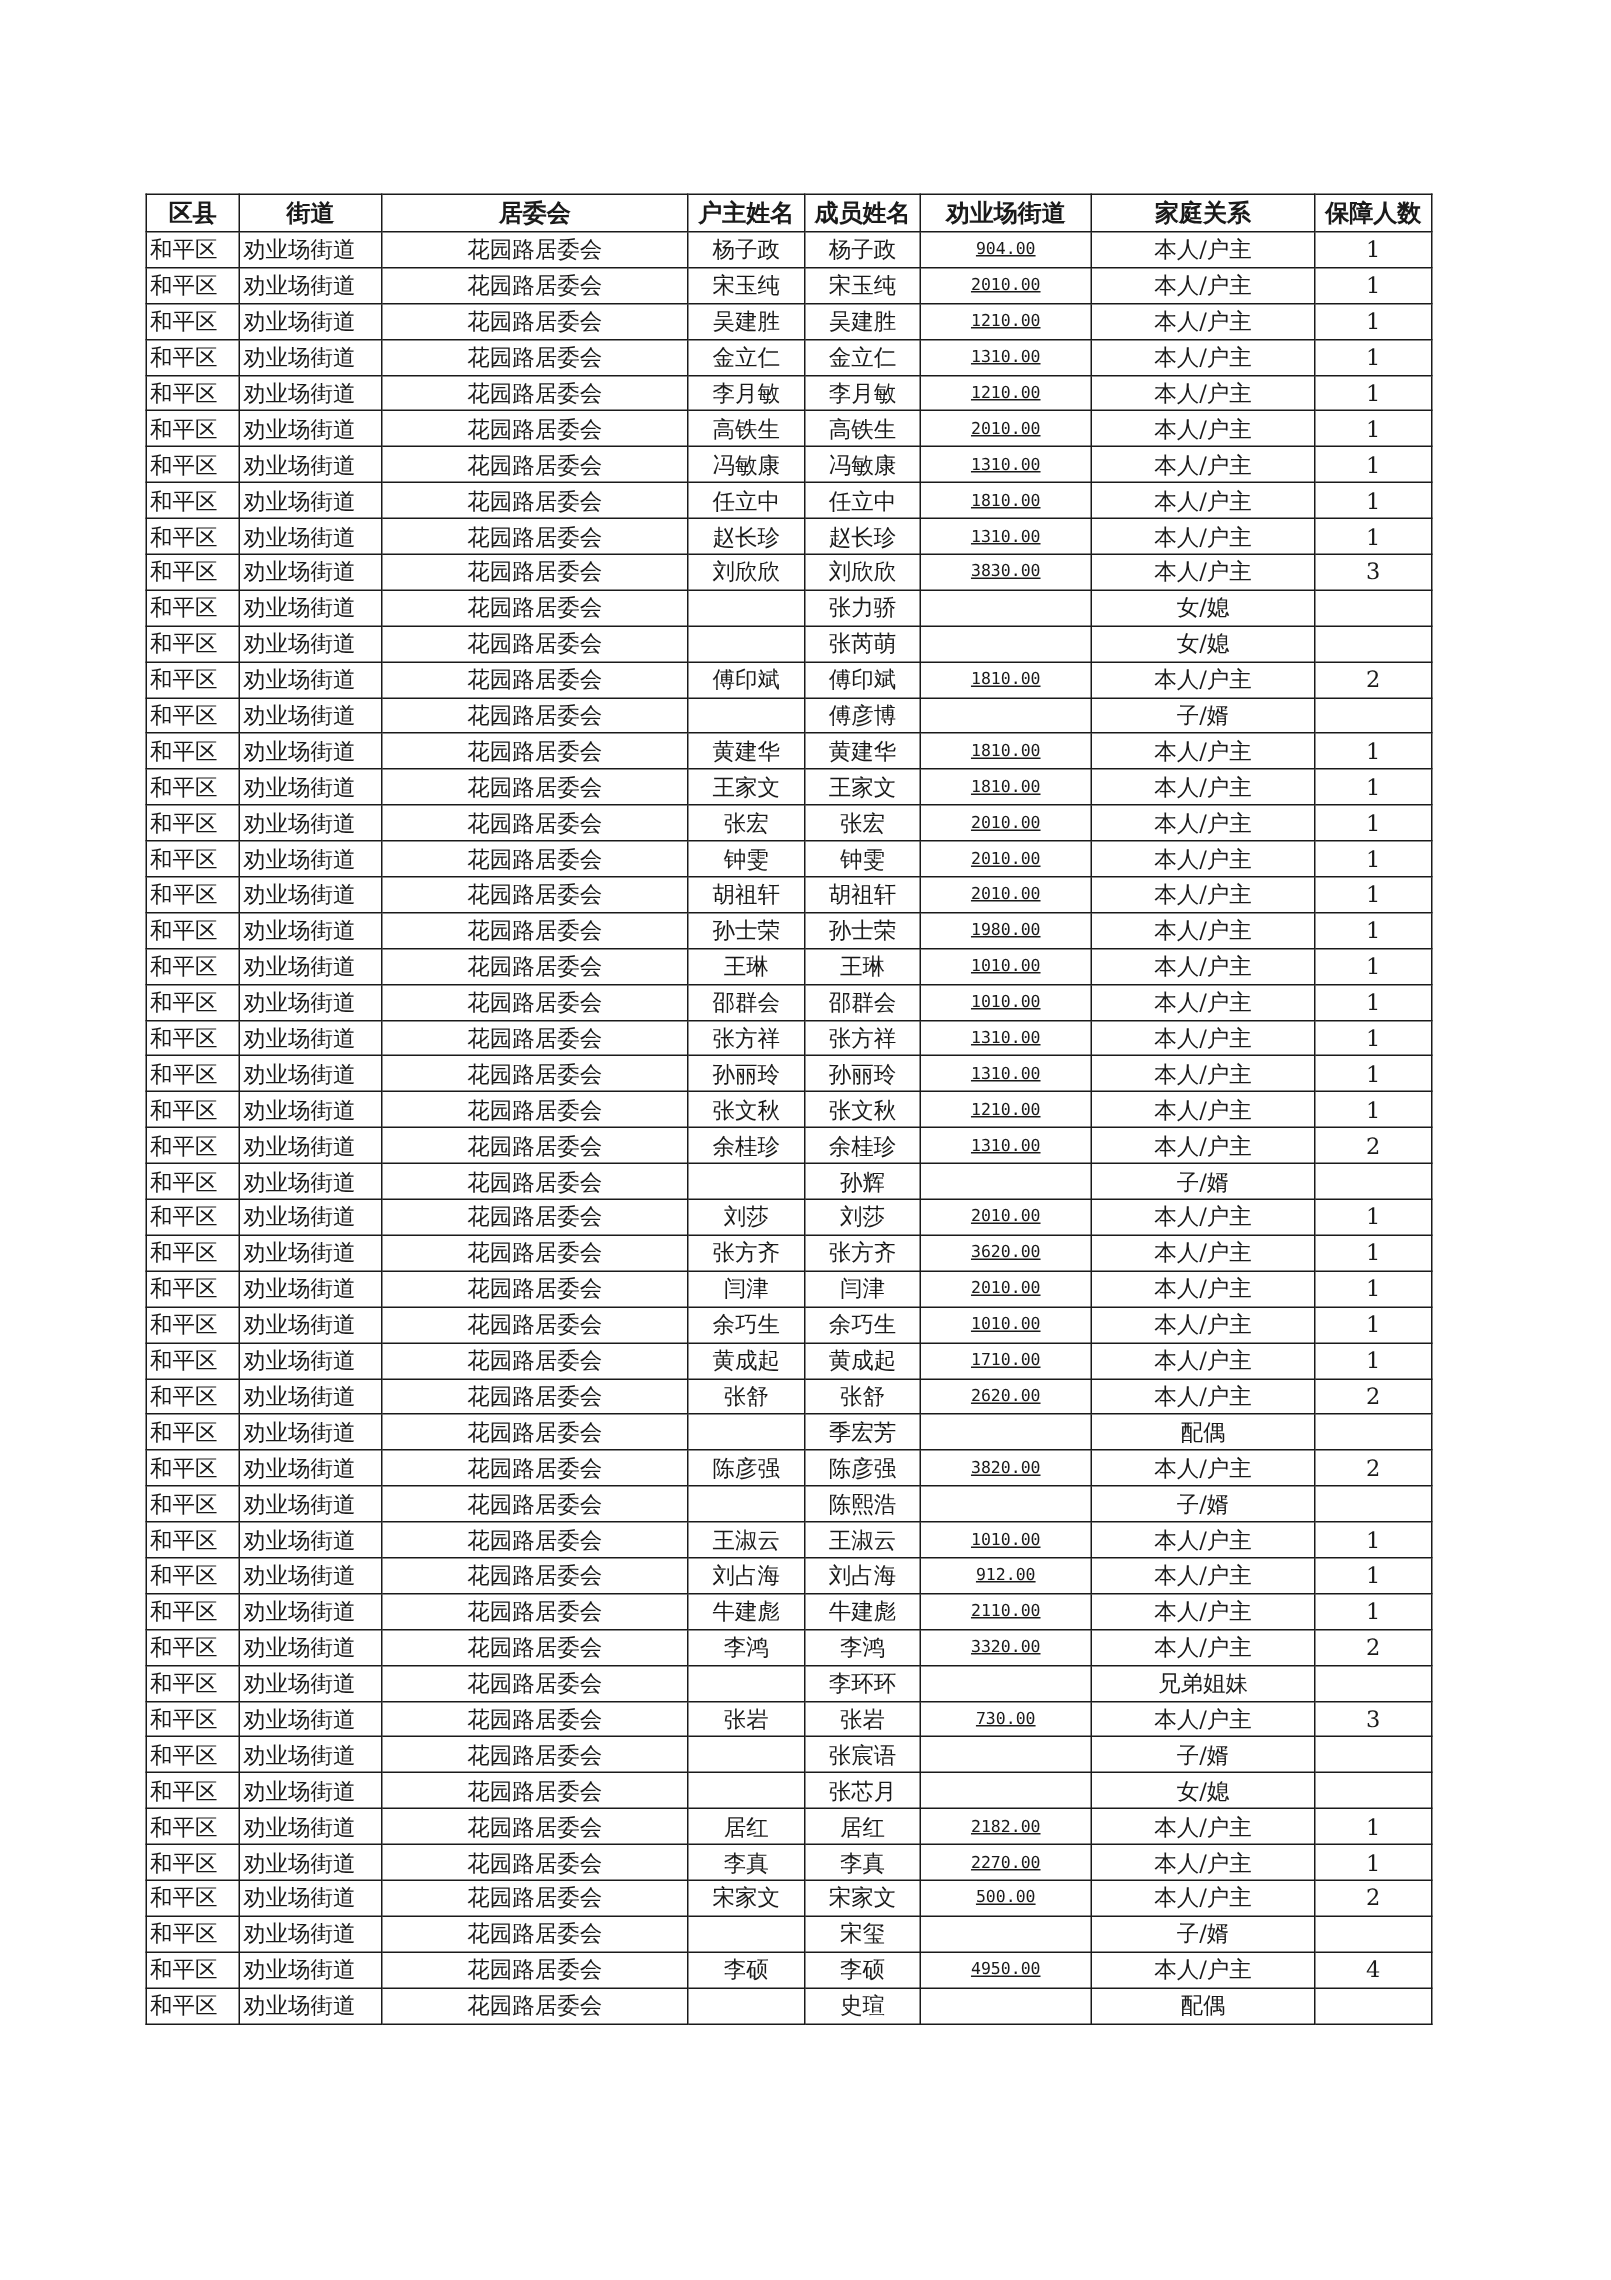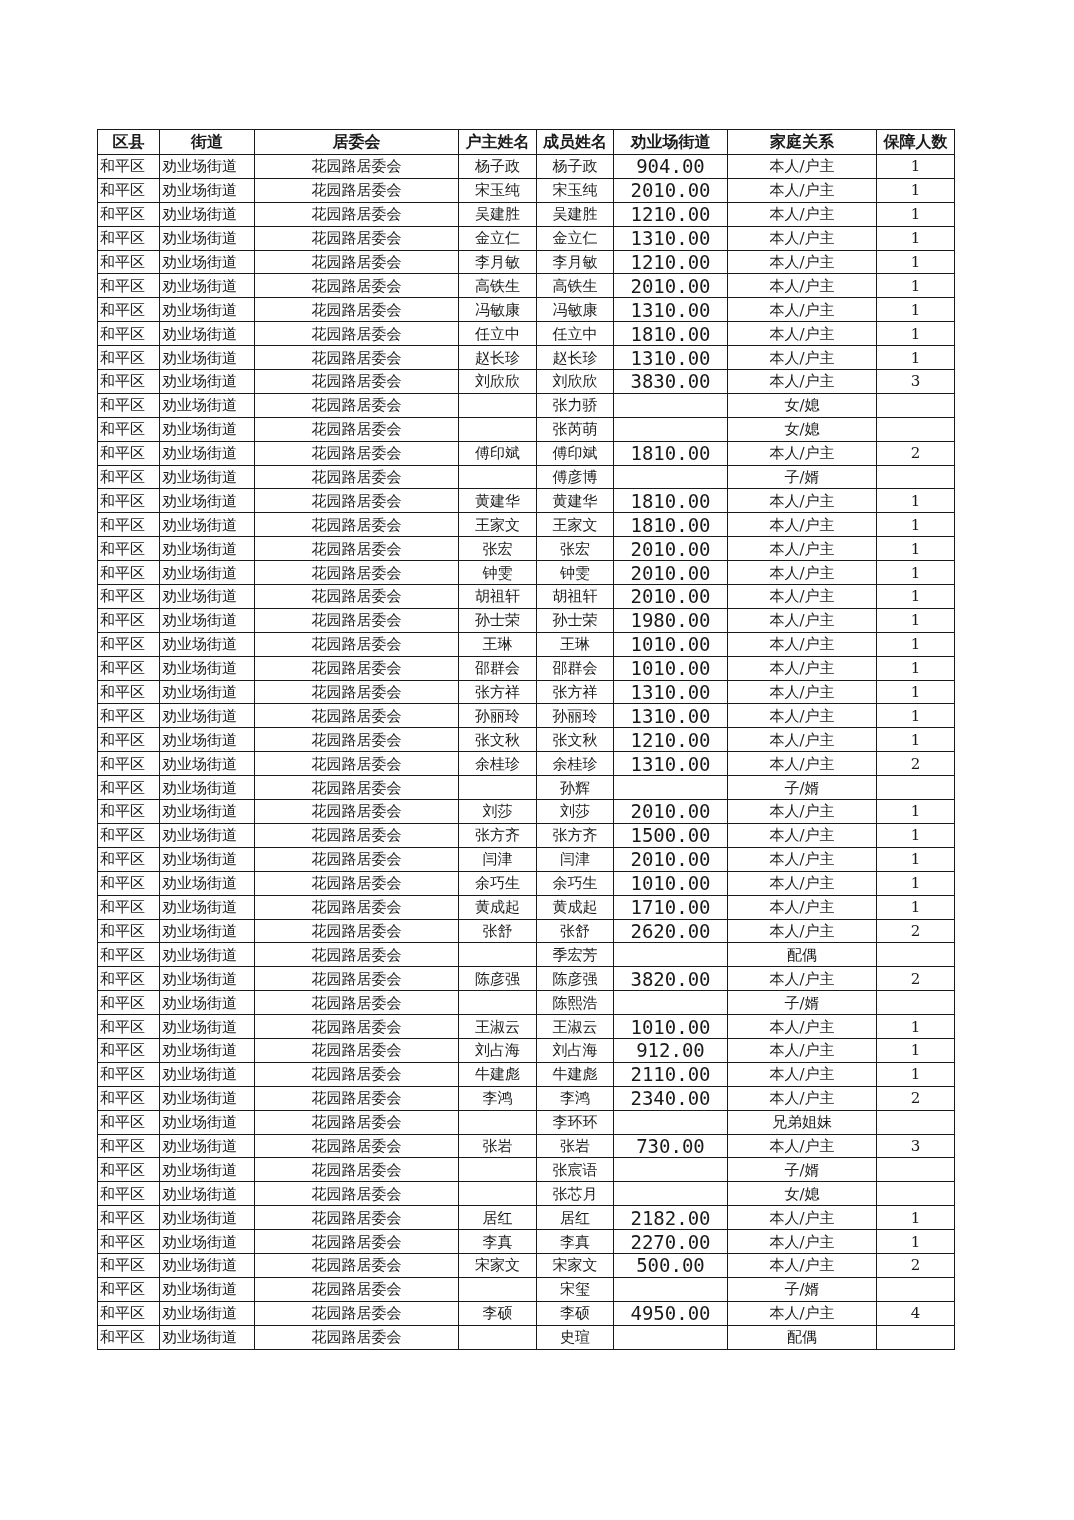--- a/index.html
+++ b/index.html
@@ -24,21 +24,21 @@
     font-family: "DejaVu Sans", "Liberation Sans", sans-serif;
     font-weight: bold;
     font-size: 16px;
     letter-spacing: 0px;
     margin-top: 24px;
   }
   td {
     height: 22.9px;
     font-size: 15px;
   }
-  td.num { font-family: "DejaVu Sans Mono", "Liberation Mono", monospace; font-size: 19px; }
+  td.num { font-family: "DejaVu Sans Mono", "Liberation Mono", monospace; font-size: 11px; text-decoration: underline; }
   col.c0 { width: 62px; }
   col.c1 { width: 95px; }
   col.c2 { width: 204px; }
   col.c3 { width: 78px; }
   col.c4 { width: 77px; }
   col.c5 { width: 114px; }
   col.c6 { width: 149px; }
   col.c7 { width: 78px; }
   td.left { text-align: left; padding-left: 2px; }
 </style>
@@ -349,21 +349,21 @@
           <td class="num">2010.00</td>
           <td>本人/户主</td>
           <td>1</td>
         </tr>
         <tr>
           <td class="left">和平区</td>
           <td class="left">劝业场街道</td>
           <td>花园路居委会</td>
           <td>张方齐</td>
           <td>张方齐</td>
-          <td class="num">1500.00</td>
+          <td class="num">3620.00</td>
           <td>本人/户主</td>
           <td>1</td>
         </tr>
         <tr>
           <td class="left">和平区</td>
           <td class="left">劝业场街道</td>
           <td>花园路居委会</td>
           <td>闫津</td>
           <td>闫津</td>
           <td class="num">2010.00</td>
@@ -459,21 +459,21 @@
           <td class="num">2110.00</td>
           <td>本人/户主</td>
           <td>1</td>
         </tr>
         <tr>
           <td class="left">和平区</td>
           <td class="left">劝业场街道</td>
           <td>花园路居委会</td>
           <td>李鸿</td>
           <td>李鸿</td>
-          <td class="num">2340.00</td>
+          <td class="num">3320.00</td>
           <td>本人/户主</td>
           <td>2</td>
         </tr>
         <tr>
           <td class="left">和平区</td>
           <td class="left">劝业场街道</td>
           <td>花园路居委会</td>
           <td></td>
           <td>李环环</td>
           <td class="num"></td>

